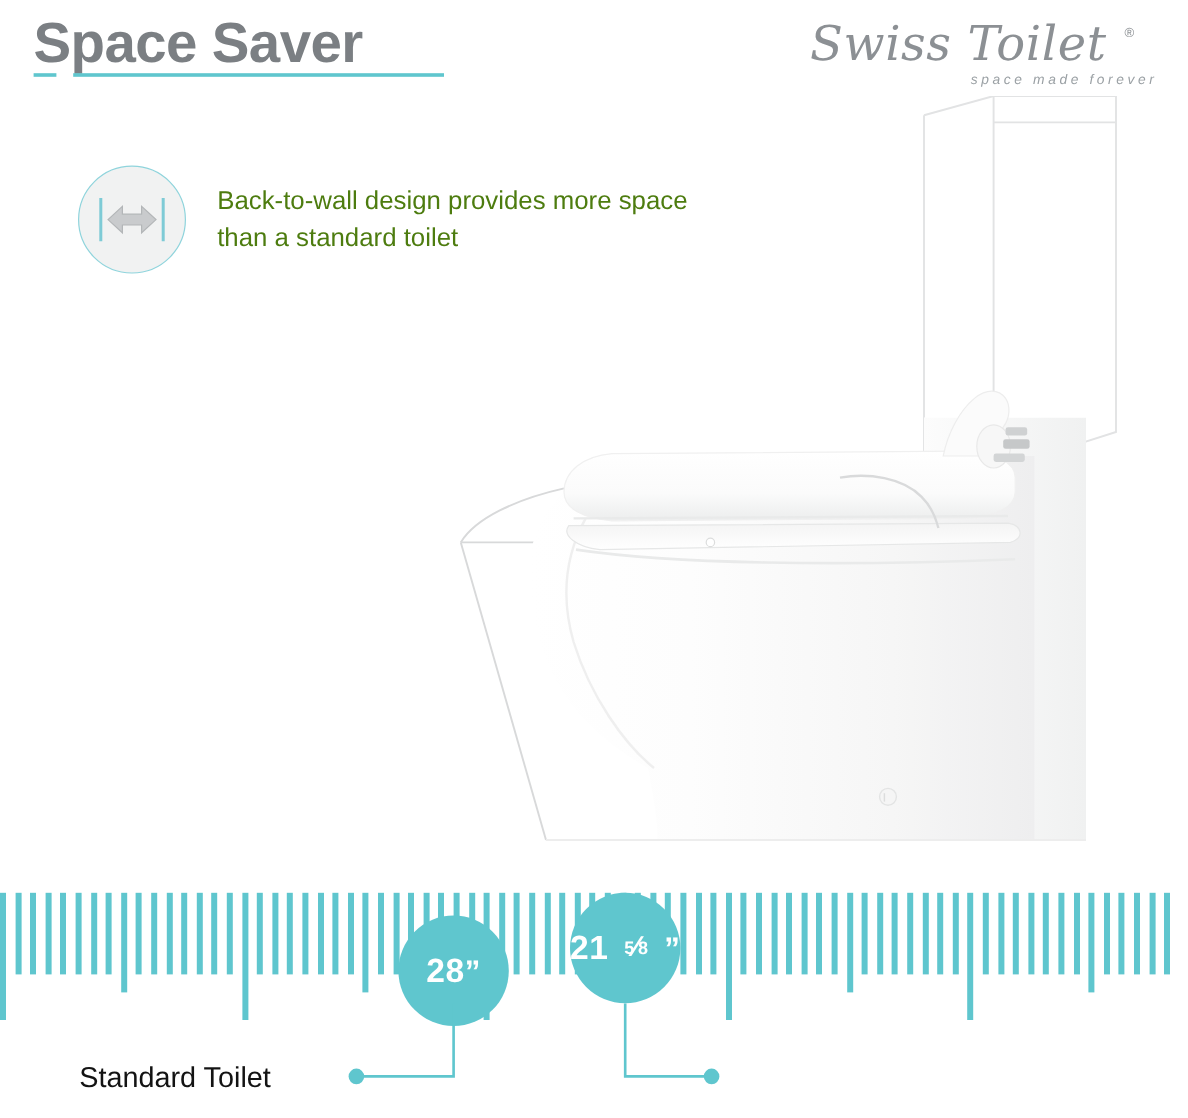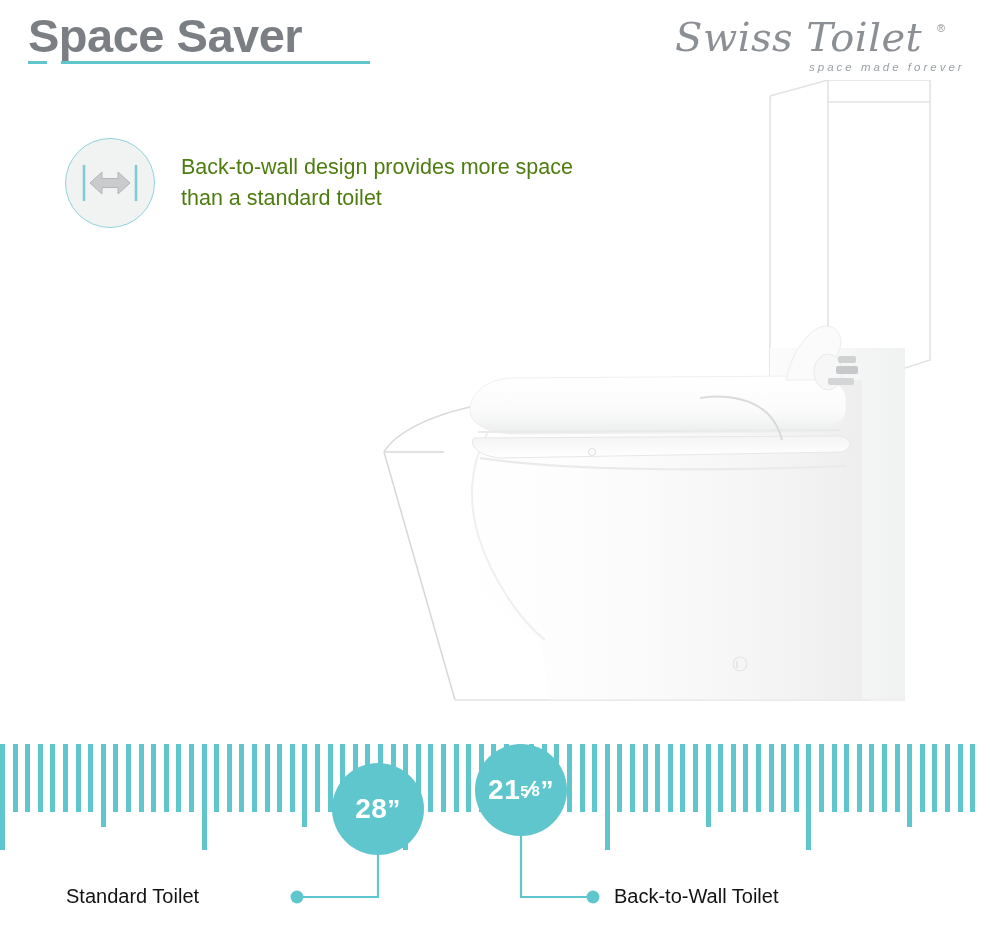--- a/index.html
+++ b/index.html
@@ -80,34 +80,34 @@
 
   
   .bubble{
     position:absolute;border-radius:50%;
     background:#5fc6ce;color:#ffffff;
     display:flex;align-items:center;justify-content:center;
     font-size:28px;font-weight:bold;
     letter-spacing:0.5px;
   }
   #bubble-28{left:332px;top:763px;width:92px;height:92px;}
-  #bubble-21{left:475px;top:744px;width:92px;height:92px;}
+  #bubble-21{left:475px;top:744px;width:92px;height:92px;justify-content:space-between;}
   .frac{
     display:inline-flex;align-items:center;
     font-size:28px;font-weight:bold;
   }
   .frac sup{font-size:15px;vertical-align:super;line-height:1;}
   .frac .slash{font-size:24px;margin:0 -1px;}
   .frac sub{font-size:15px;vertical-align:sub;line-height:1;}
   .inch{font-size:26px;font-weight:bold;}
 
   
   .callout-svg{position:absolute;left:0;top:836px;width:990px;height:96px;}
   .callout-label{
-    position:absolute;font-size:20px;color:#131313;white-space:nowrap;
+    position:absolute;font-size:24px;color:#131313;white-space:nowrap;
   }
   #label-standard{left:66px;top:885px;}
   #label-btw{left:614px;top:885px;}
 </style>
 </head>
 <body>
 
 <div class="stage">
 
   <div class="title">Space Saver</div>
@@ -322,15 +322,14 @@
   </div>
 
   <svg class="callout-svg" viewBox="0 0 990 96">
     <path d="M297,61 L378,61 L378,0" fill="none" stroke="#5fc6ce" stroke-width="2.2"></path>
     <circle cx="297" cy="61" r="6.5" fill="#5fc6ce"></circle>
     <path d="M521,0 L521,61 L593,61" fill="none" stroke="#5fc6ce" stroke-width="2.2"></path>
     <circle cx="593" cy="61" r="6.5" fill="#5fc6ce"></circle>
   </svg>
 
   <div class="callout-label" id="label-standard">Standard Toilet</div>
-  <div class="callout-label" id="label-btw">Back-to-Wall Toilet</div>
 
 </div>
 
 </body></html>

